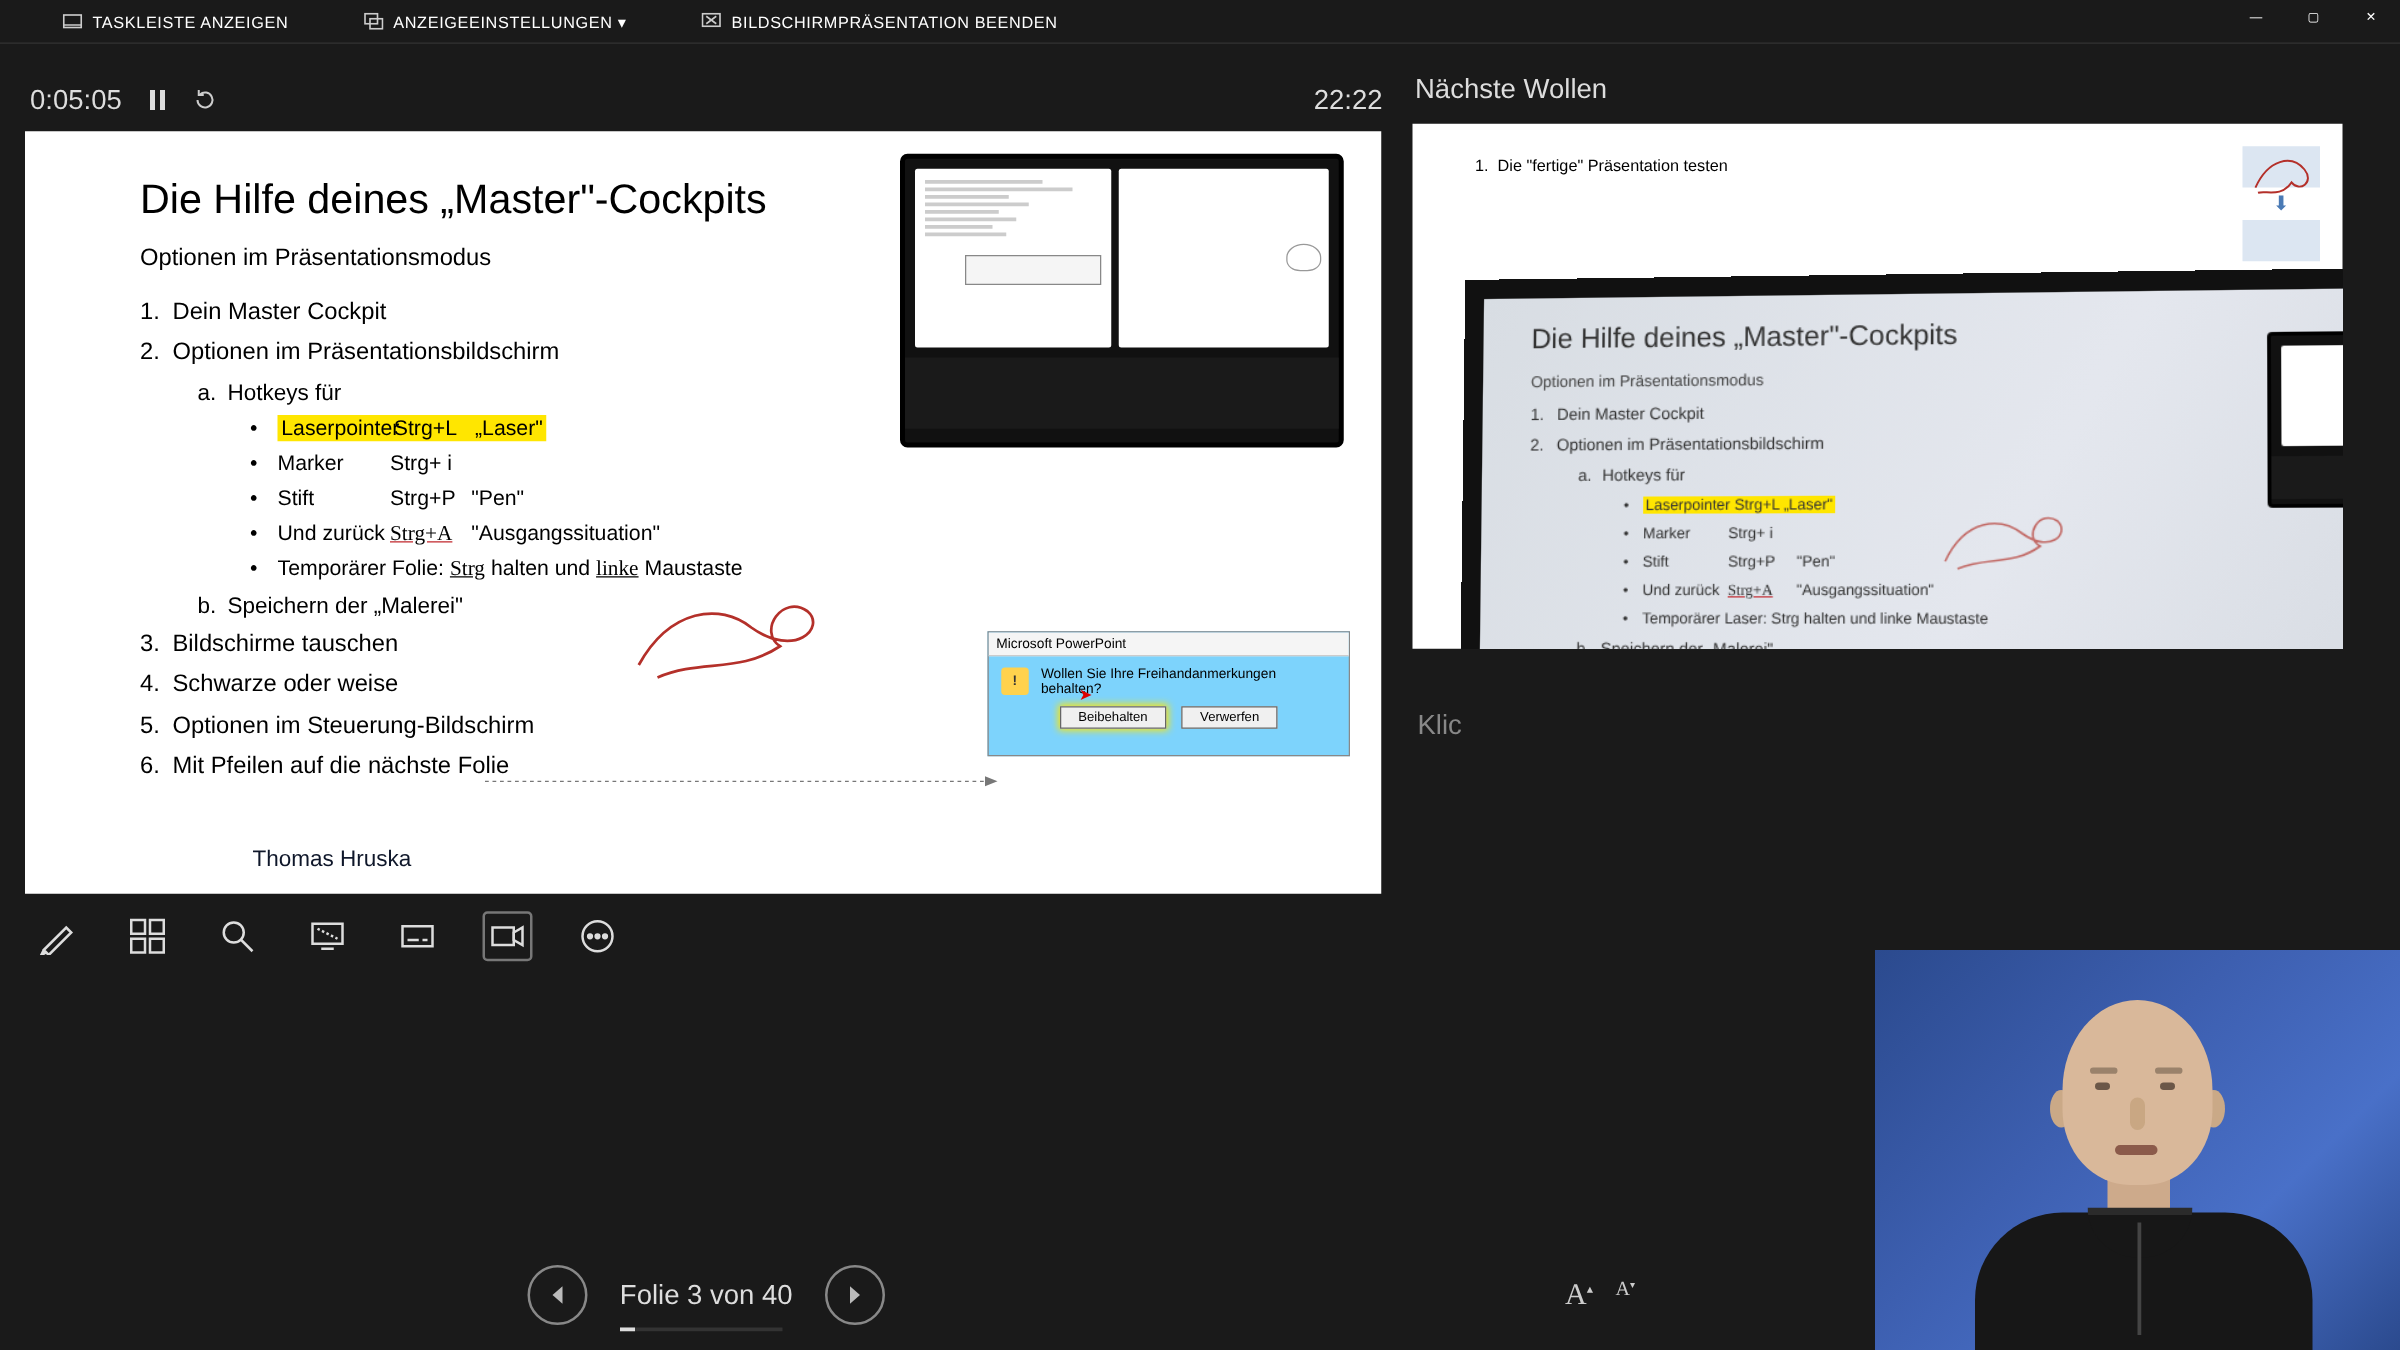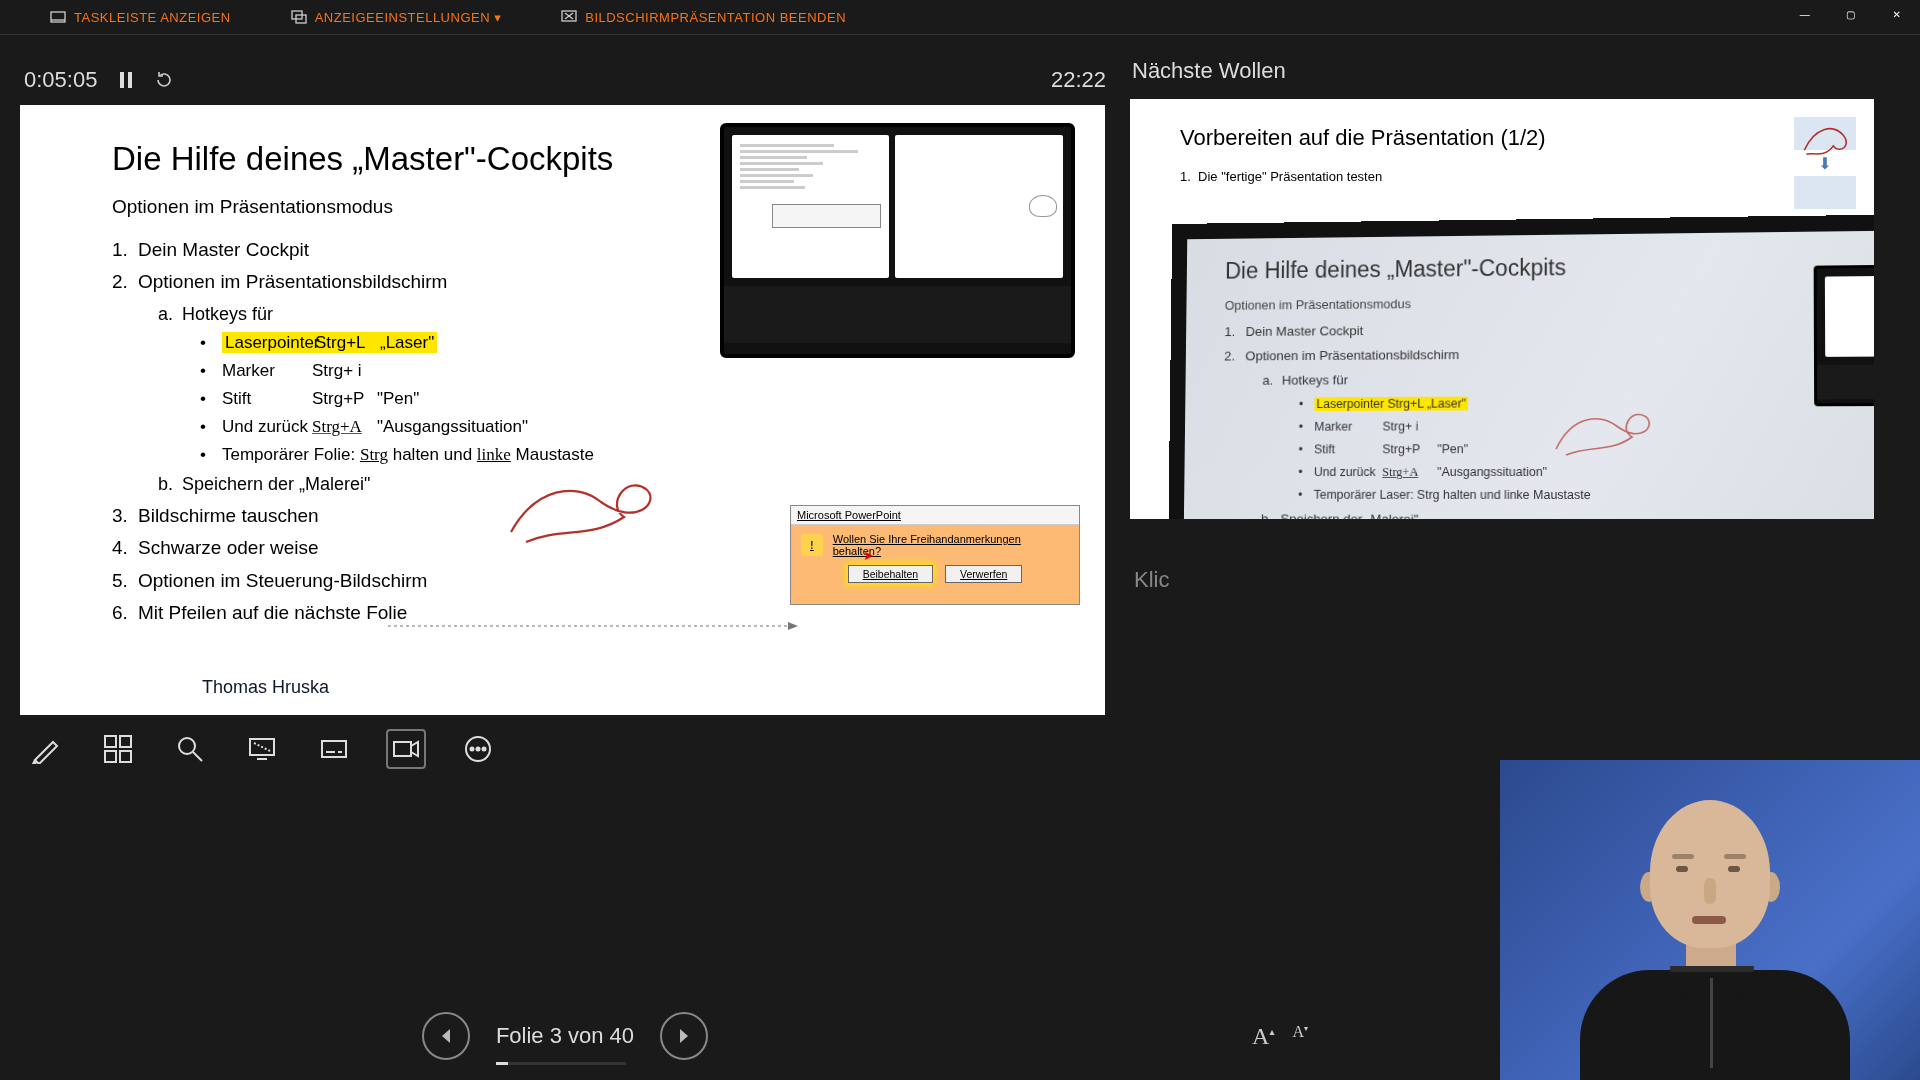--- a/index.html
+++ b/index.html
@@ -1,20 +1,20 @@
 <!DOCTYPE html>
 <html><head>
 <meta charset="utf-8">
 <style>
   * { box-sizing: border-box; margin: 0; padding: 0; }
   html, body { width: 1920px; height: 1080px; background: #1a1a1a; font-family: "Segoe UI", Arial, sans-serif; color: #ddd; overflow: hidden; }
   
   
   .top-bar { display: flex; align-items: center; height: 35px; padding: 0 50px; border-bottom: 1px solid #333; font-size: 13px; letter-spacing: 0.5px; }
-  .top-item { display: flex; align-items: center; gap: 8px; margin-right: 60px; cursor: pointer; color: #f97316; }
+  .top-item { display: flex; align-items: center; gap: 8px; margin-right: 60px; cursor: pointer; color: #ffffff; }
   .top-item .ico { width: 16px; height: 16px; display: inline-flex; align-items: center; justify-content: center; }
   .window-controls { position: absolute; right: 0; top: 0; display: flex; }
   .window-controls div { width: 46px; height: 28px; display: flex; align-items: center; justify-content: center; font-size: 10px; cursor: pointer; color: #fff; }
   
   .main-area { display: flex; height: calc(100% - 35px); }
   
   
   .left-panel { width: 1130px; padding: 20px 20px 0 20px; display: flex; flex-direction: column; }
   .timer-row { display: flex; align-items: center; justify-content: space-between; font-size: 22px; color: #ddd; height: 50px; padding: 0 4px; }
   .timer-left { display: flex; align-items: center; gap: 20px; }
@@ -41,21 +41,21 @@
   .slide-graphic-monitor { position: absolute; top: 18px; right: 30px; width: 355px; height: 235px; background: #111; border: 4px solid #000; border-radius: 6px; }
   .mon-inner { display: flex; height: 70%; padding: 8px; gap: 6px; }
   .mon-left { flex: 1; background: #fff; border-radius: 2px; }
   .mon-right { flex: 1; background: #fff; border-radius: 2px; display:flex; align-items:center; justify-content:flex-end; padding:6px;}
   .mon-bottom { height: 25%; background: #1a1a1a; }
   .mon-left-lines{padding:6px 14px 6px 8px;}
   .mon-left-lines div{height:3px;background:#ccc;margin:3px 0;}
   .mon-dlg{margin:6px 8px 0 40px;height:24px;border:1px solid #888;background:#f5f5f5;}
   .brain{width:28px;height:22px;border:1px solid #999;border-radius:50% 50% 40% 40%;}
   
-  .slide-dialog { position: absolute; right: 25px; bottom: 110px; width: 290px; height: 100px; border: 1px solid #888; background: #fdba74; font-size: 11px; text-decoration: underline; }
+  .slide-dialog { position: absolute; right: 25px; bottom: 110px; width: 290px; height: 100px; border: 1px solid #888; background: #7dd3fc; font-size: 11px; }
   .dlg-title { background: #f5f5f5; padding: 3px 6px; font-size: 11px; border-bottom:1px solid #ccc;}
   .dlg-body { display: flex; align-items: center; padding: 8px 10px; gap: 10px; }
   .warn-icon { width: 22px; height: 22px; background: #ffd24d; border-radius:3px; display:flex;align-items:center;justify-content:center;font-weight:bold;color:#333;}
   .dlg-btns { display:flex; justify-content:center; gap:12px; padding-bottom:6px;}
   .dlg-btns button { border:1px solid #666; background:#f0f0f0; font-size:10.5px; padding:2px 14px; cursor:pointer;}
   .dlg-btns button.hl-btn{box-shadow:0 0 6px 2px #ffe600;}
   .cursor-arrow { position:absolute; left:72px; top:42px; font-size:13px; color:#d00;}
   .arrow-to-dialog{position:absolute; left:368px; top:512px; width:410px; height:2px;}
   .arrow-to-dialog svg{overflow:visible;}
   
@@ -340,21 +340,20 @@
           </svg>
       </div>
     </div>
   </div>
 
   <div class="right-panel">
     <div class="next-label">Nächste Wollen</div>
 
     <div class="next-slide">
       <div class="next-slide-pad">
-        <div class="next-title">Vorbereiten auf die Präsentation (1/2)</div>
         <ol class="next-list1">
           <li><span>1.</span>&nbsp;&nbsp;<span>Die "fertige" Präsentation testen</span></li>
         </ol>
       </div>
       <div class="next-corner">
         <div class="nc-top">
             <svg viewBox="0 0 60 40">
               <path d="M10 32 C 20 10, 38 6, 48 18 C 56 28, 44 36, 38 28 C 30 40, 18 34, 12 36" fill="none" stroke="#b4302a" stroke-width="1.5"></path>
             </svg>
           </div>

